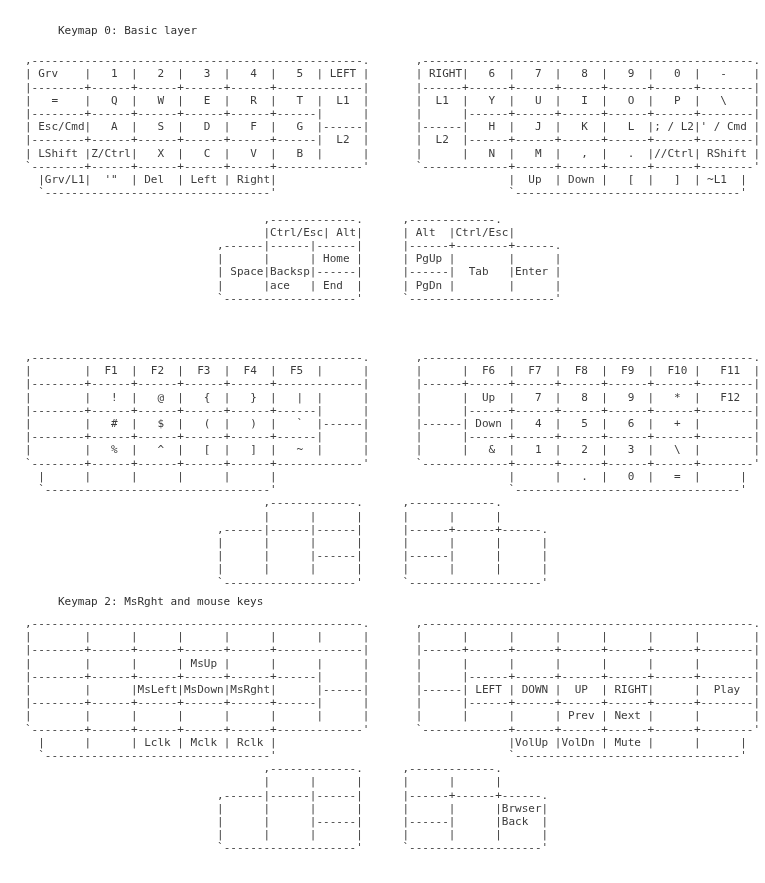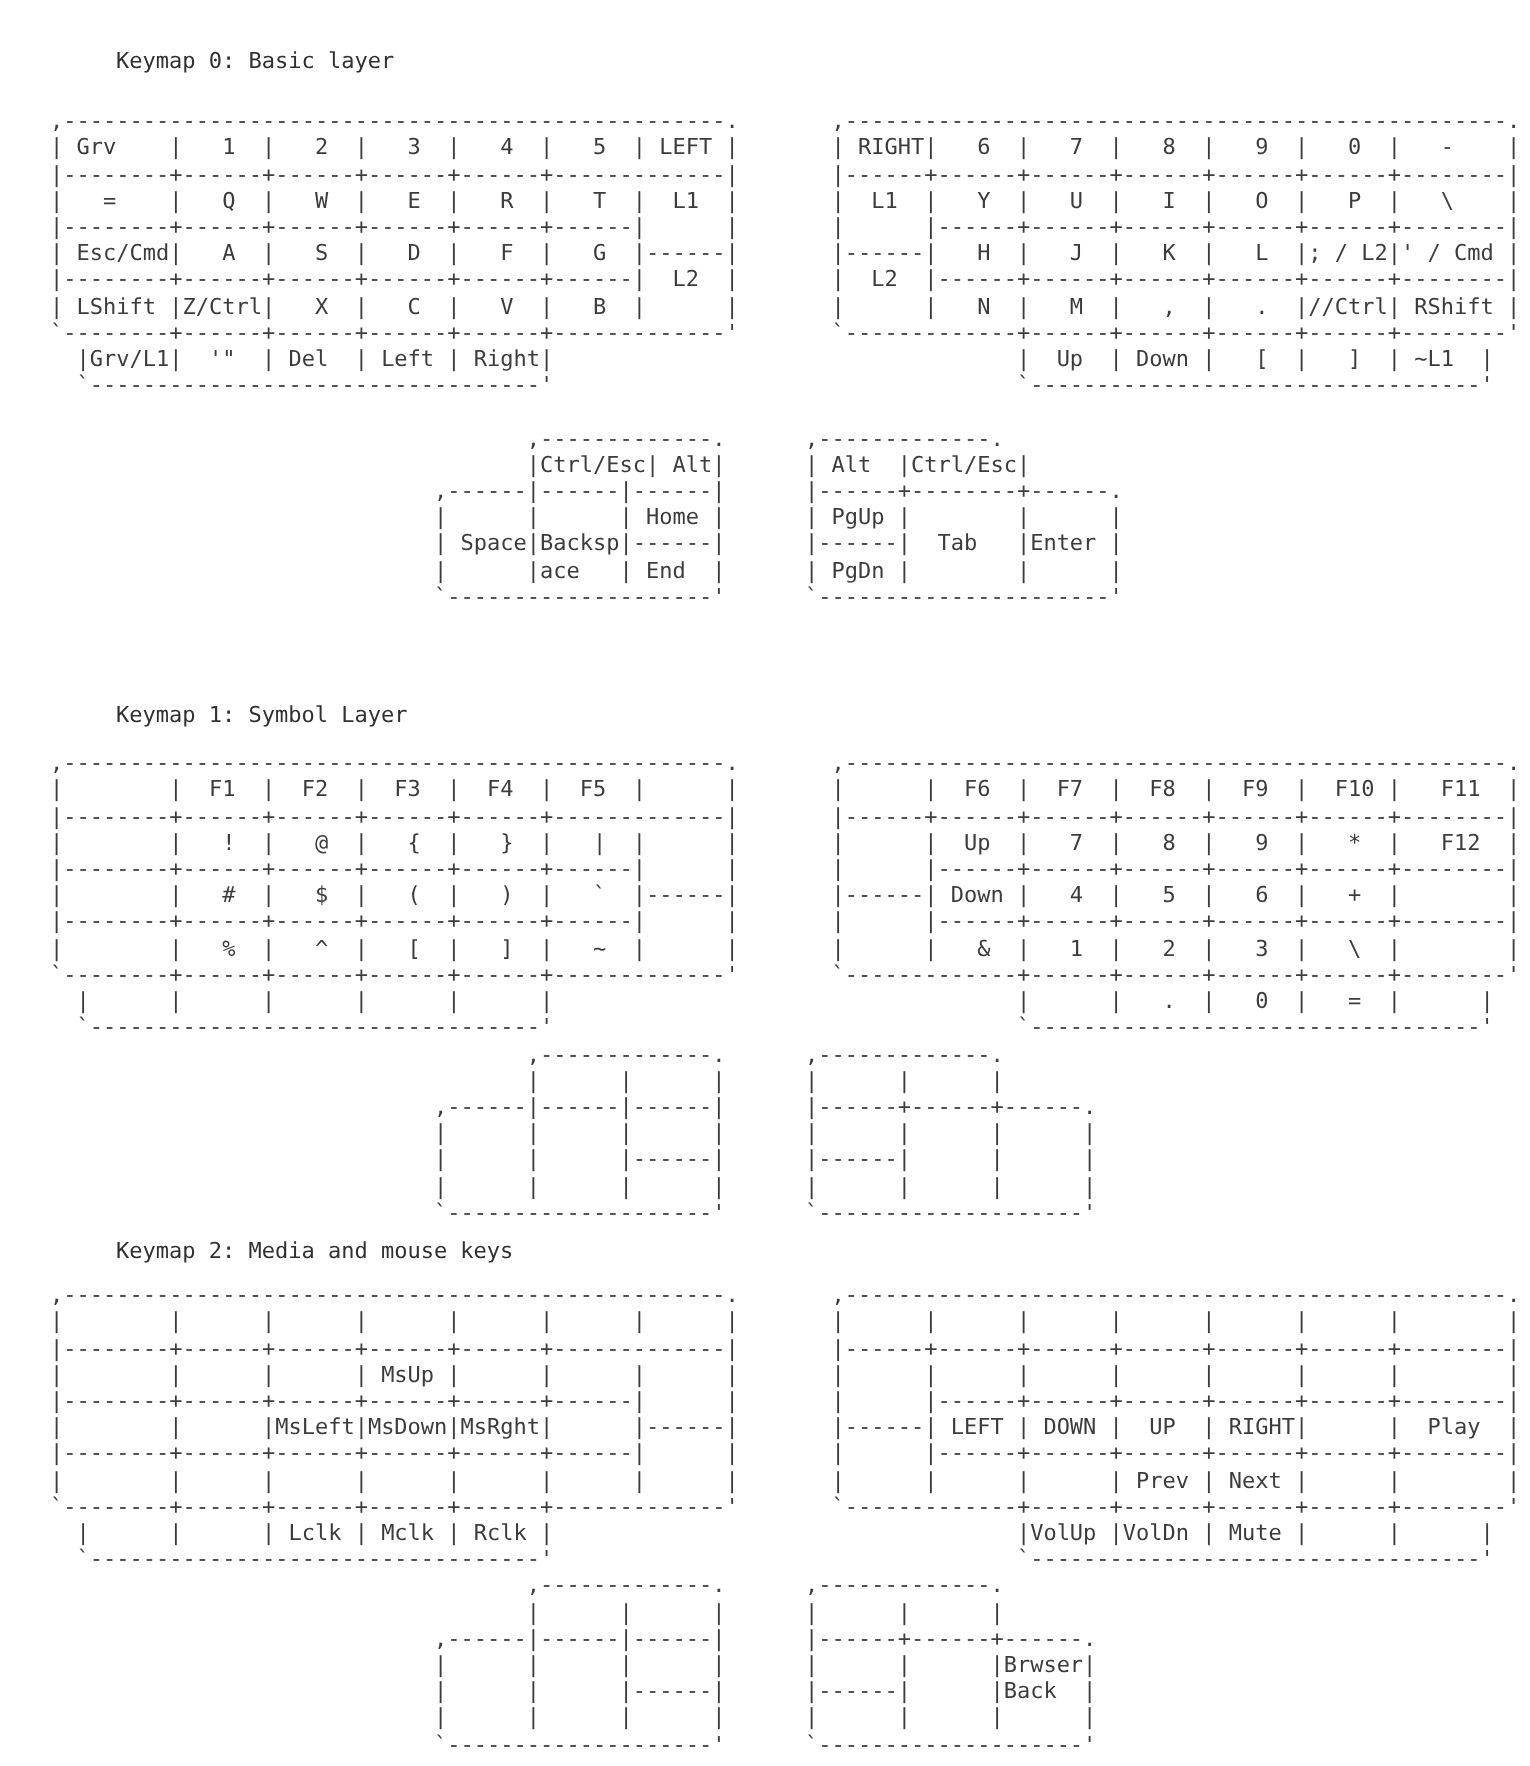--- a/index.html
+++ b/index.html
@@ -47,21 +47,20 @@
                                     ,-------------.      ,-------------.
                                     |Ctrl/Esc| Alt|      | Alt  |Ctrl/Esc|
                              ,------|------|------|      |------+--------+------.
                              |      |      | Home |      | PgUp |        |      |
                              | Space|Backsp|------|      |------|  Tab   |Enter |
                              |      |ace   | End  |      | PgDn |        |      |
                              `--------------------'      `----------------------'</pre>
   </section>
 
   <section id="sec1">
-    <div class="kmtitle">Keymap 1: Symbol Layer</div>
     <pre class="art">,--------------------------------------------------.       ,--------------------------------------------------.
 |        |  F1  |  F2  |  F3  |  F4  |  F5  |      |       |      |  F6  |  F7  |  F8  |  F9  |  F10 |   F11  |
 |--------+------+------+------+------+-------------|       |------+------+------+------+------+------+--------|
 |        |   !  |   @  |   {  |   }  |   |  |      |       |      |  Up  |   7  |   8  |   9  |   *  |   F12  |
 |--------+------+------+------+------+------|      |       |      |------+------+------+------+------+--------|
 |        |   #  |   $  |   (  |   )  |   `  |------|       |------| Down |   4  |   5  |   6  |   +  |        |
 |--------+------+------+------+------+------|      |       |      |------+------+------+------+------+--------|
 |        |   %  |   ^  |   [  |   ]  |   ~  |      |       |      |   &amp;  |   1  |   2  |   3  |   \  |        |
 `--------+------+------+------+------+-------------'       `-------------+------+------+------+------+--------'
   |      |      |      |      |      |                                   |      |   .  |   0  |   =  |      |
@@ -69,21 +68,21 @@
                                     ,-------------.      ,-------------.
                                     |      |      |      |      |      |
                              ,------|------|------|      |------+------+------.
                              |      |      |      |      |      |      |      |
                              |      |      |------|      |------|      |      |
                              |      |      |      |      |      |      |      |
                              `--------------------'      `--------------------'</pre>
   </section>
 
   <section id="sec2">
-    <div class="kmtitle">Keymap 2: Media and mouse keys</div>
+    <div class="kmtitle">Keymap 2: MsRght and mouse keys</div>
     <pre class="art">,--------------------------------------------------.       ,--------------------------------------------------.
 |        |      |      |      |      |      |      |       |      |      |      |      |      |      |        |
 |--------+------+------+------+------+-------------|       |------+------+------+------+------+------+--------|
 |        |      |      | MsUp |      |      |      |       |      |      |      |      |      |      |        |
 |--------+------+------+------+------+------|      |       |      |------+------+------+------+------+--------|
 |        |      |MsLeft|MsDown|MsRght|      |------|       |------| LEFT | DOWN |  UP  | RIGHT|      |  Play  |
 |--------+------+------+------+------+------|      |       |      |------+------+------+------+------+--------|
 |        |      |      |      |      |      |      |       |      |      |      | Prev | Next |      |        |
 `--------+------+------+------+------+-------------'       `-------------+------+------+------+------+--------'
   |      |      | Lclk | Mclk | Rclk |                                   |VolUp |VolDn | Mute |      |      |

